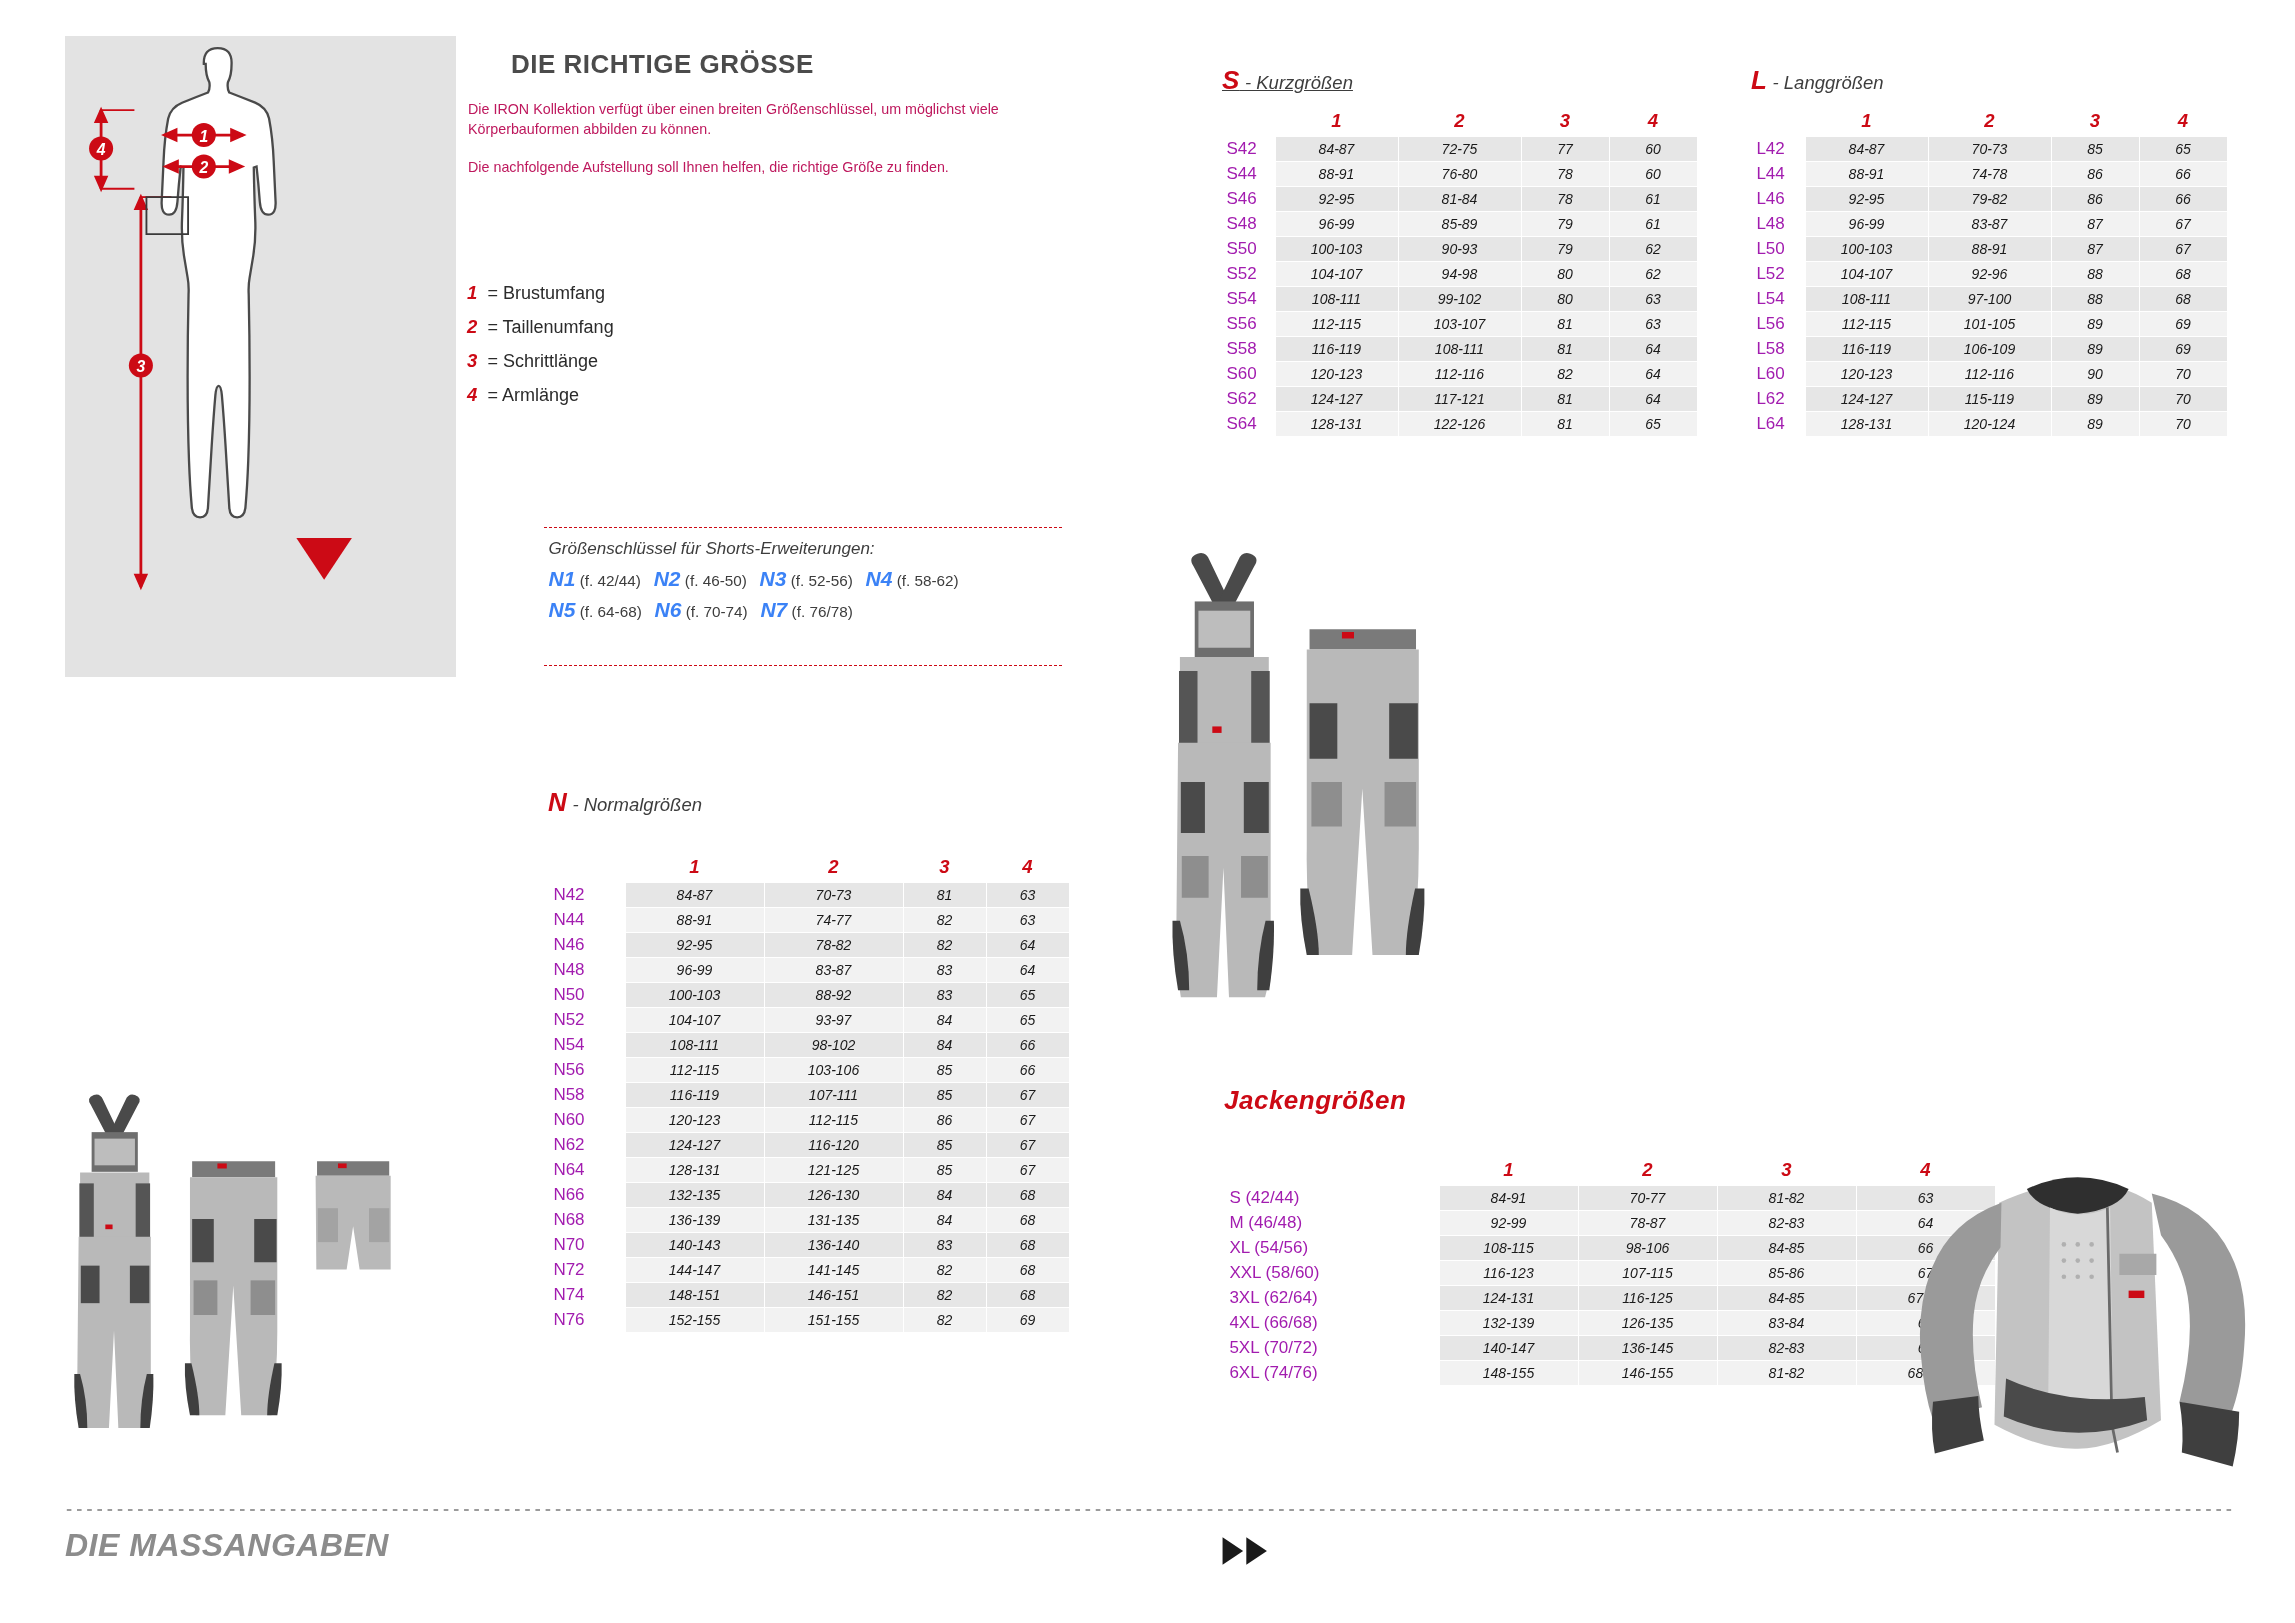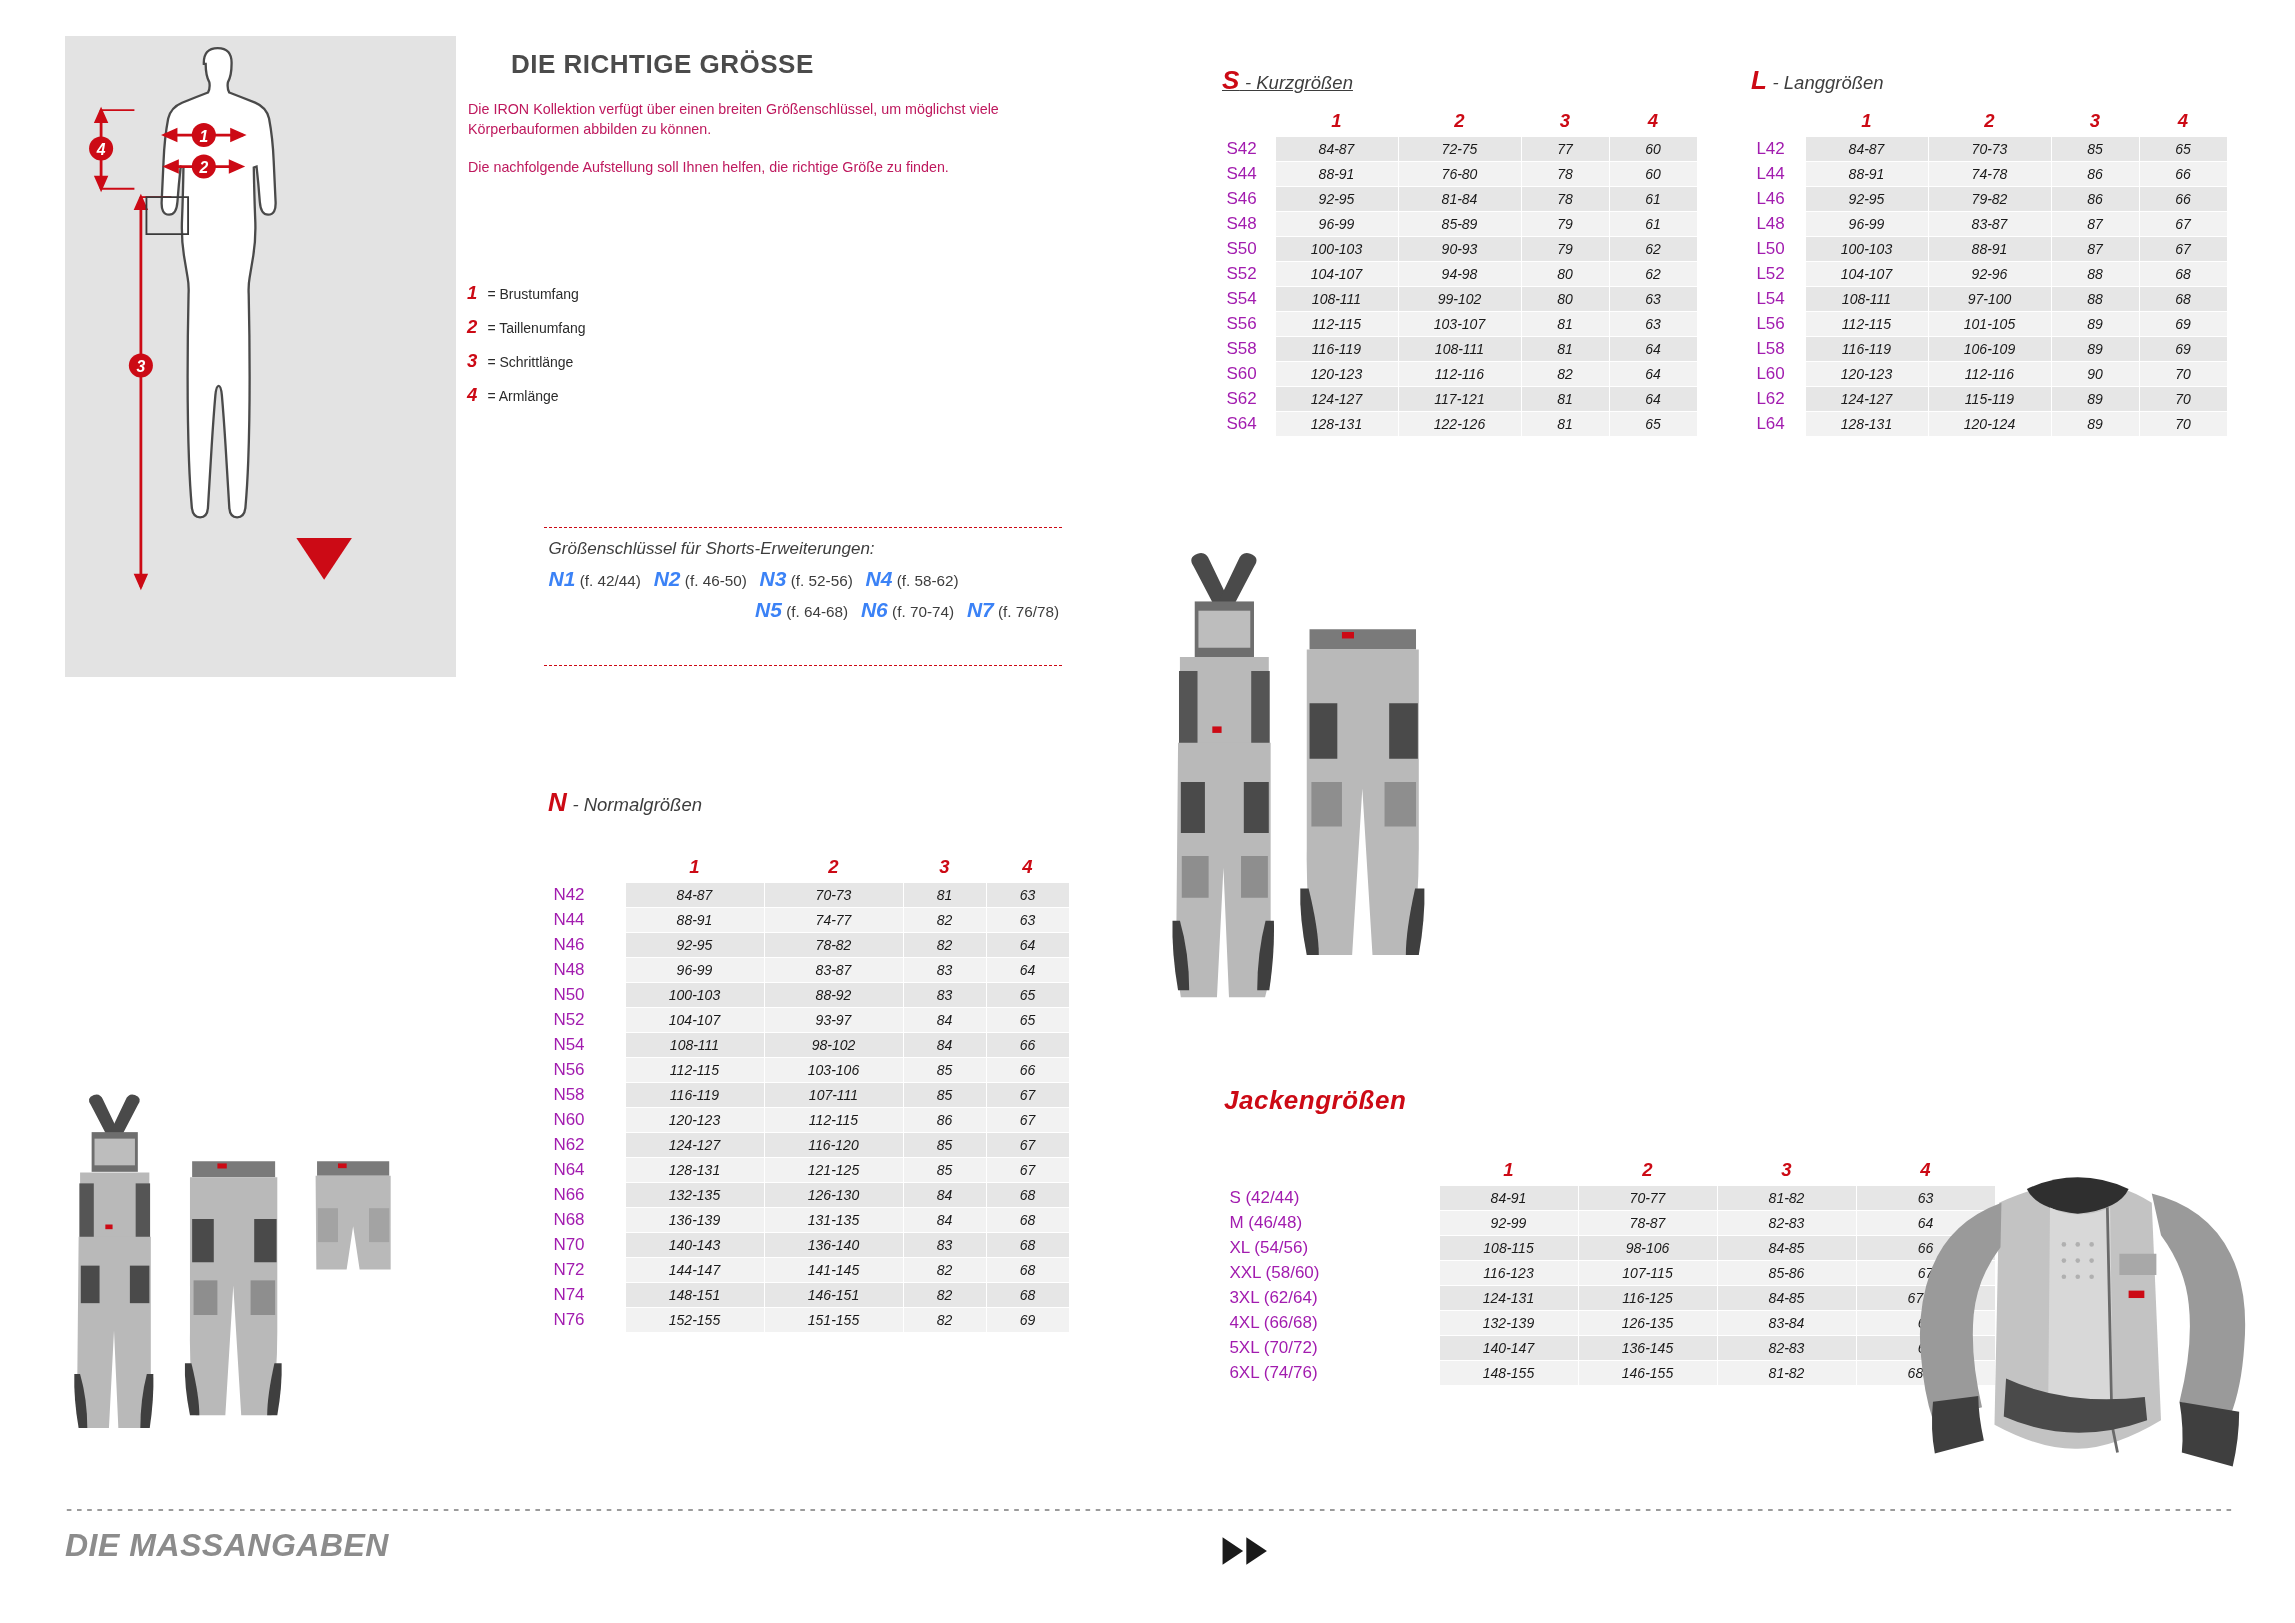--- a/index.html
+++ b/index.html
@@ -61,21 +61,21 @@
     align-items: baseline;
     margin-bottom: 12px;
   }
   .legend-num {
     color: #cc0a15;
     font-weight: bold;
     font-style: italic;
     font-size: 18.5px;
     width: 20.4px;
   }
-  .legend-label { font-size: 14px; }
+  .legend-label { font-size: 18px; }
 
   
   .shorts-key {
     position: absolute;
     left: 544px; top: 527px;
     width: 518px; height: 139px;
     border-top: 1.9px dashed #cc0a15;
     border-bottom: 1.9px dashed #cc0a15;
     box-sizing: border-box;
     padding: 11px 2.8px 0 4.6px;
@@ -85,21 +85,21 @@
     font-style: italic;
     color: #3d3d3d;
     margin-bottom: 8.3px;
   }
   .shorts-key .line {
     font-size: 15.3px;
     color: #3d3d3d;
     margin-bottom: 6.5px;
     white-space: nowrap;
   }
-  .shorts-key .line.right { text-align: right; }
+  .shorts-key .line.right { text-align: left; }
   .shorts-key b {
     color: #3b82f6;
     font-style: italic;
     font-weight: bold;
     font-size: 21px;
   }
 
   
   .tbl-title {
     position: absolute;

